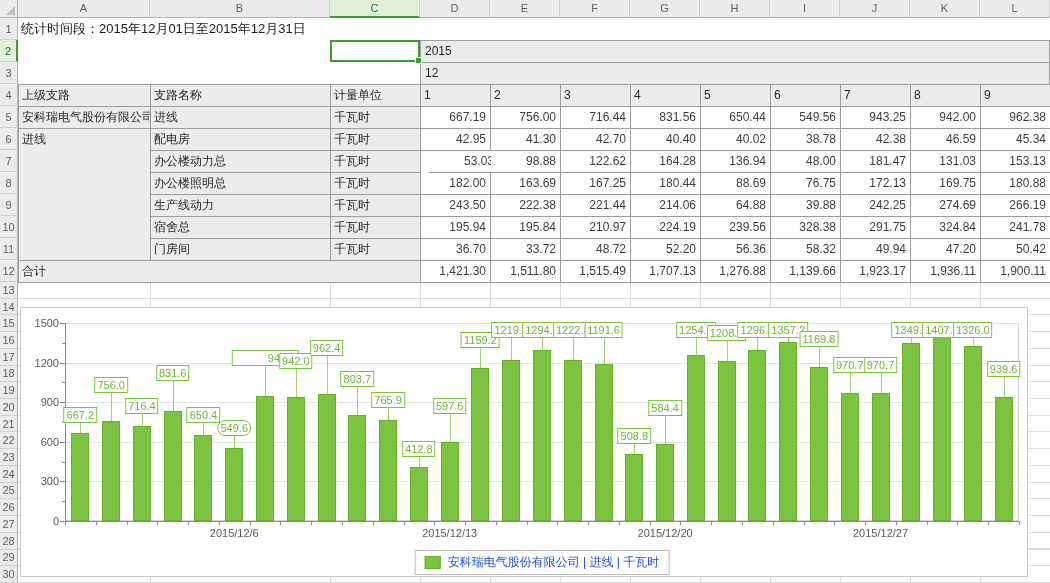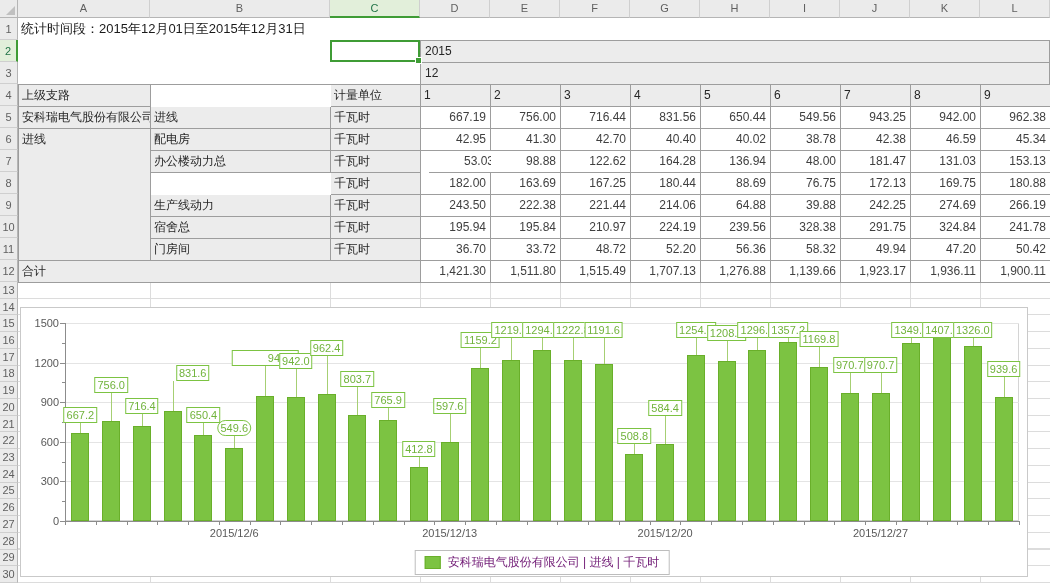--- a/index.html
+++ b/index.html
@@ -50,21 +50,21 @@
   .xtick{position:absolute;width:1px;height:3px;top:214px;background:#8c8c8c;}
   .ylab{position:absolute;width:38px;text-align:right;font-size:11px;color:#595959;line-height:12px;}
   .xlab{position:absolute;top:219px;font-size:11px;color:#595959;transform:translateX(-50%);white-space:nowrap;}
   .bar{position:absolute;box-sizing:border-box;background:#7cc342;border:1px solid #69af2a;}
   .callout{position:absolute;transform:translateX(-50%);background:#fff;border:1px solid #7cc342;
            color:#71b33c;font-size:11px;line-height:14px;padding:0 2px;white-space:nowrap;z-index:3;}
   .leader{position:absolute;width:1px;background:#a6cf73;z-index:2;}
   #legend{position:absolute;top:242px;transform:translateX(-50%);display:flex;align-items:center;gap:7px;
           background:#fff;border:1px solid #bdbdbd;padding:3px 9px;}
   #legend .swatch{width:14px;height:11px;background:#7cc342;border:1px solid #69af2a;}
-  #legend .ltext{font-size:12px;color:#701a75;white-space:nowrap;}
+  #legend .ltext{font-size:12px;color:#1d4ed8;white-space:nowrap;}
 </style>
 </head>
 <body>
 
 <div id="app">
   <div id="corner"></div>
   <div id="col-headers">
       <div class="chcell" style="left: 18px; width: 132px;">A</div>
       <div class="chcell" style="left: 150px; width: 180px;">B</div>
       <div class="chcell sel" style="left: 330px; width: 90px;">C</div>
@@ -128,20 +128,21 @@
 
     <div id="title-cell">统计时间段：2015年12月01日至2015年12月31日</div>
 
     <div id="tableA">
       <div class="trow">2015</div>
       <div class="trow2">12</div>
     </div>
 
     <div id="tableB">
         <div class="cell gray" style="left: 0px; top: 0px; width: 132px; height: 22px;">上级支路</div>
+        <div class="cell gray" style="left: 132px; top: 0px; width: 180px; height: 22px;">支路名称</div>
         <div class="cell gray" style="left: 312px; top: 0px; width: 90px; height: 22px;">计量单位</div>
         <div class="cell gray" style="left: 402px; top: 0px; width: 70px; height: 22px;">1</div>
         <div class="cell gray" style="left: 472px; top: 0px; width: 70px; height: 22px;">2</div>
         <div class="cell gray" style="left: 542px; top: 0px; width: 70px; height: 22px;">3</div>
         <div class="cell gray" style="left: 612px; top: 0px; width: 70px; height: 22px;">4</div>
         <div class="cell gray" style="left: 682px; top: 0px; width: 70px; height: 22px;">5</div>
         <div class="cell gray" style="left: 752px; top: 0px; width: 70px; height: 22px;">6</div>
         <div class="cell gray" style="left: 822px; top: 0px; width: 70px; height: 22px;">7</div>
         <div class="cell gray" style="left: 892px; top: 0px; width: 70px; height: 22px;">8</div>
         <div class="cell gray" style="left: 962px; top: 0px; width: 70px; height: 22px;">9</div>
@@ -173,20 +174,21 @@
         <div class="cell gray" style="left: 312px; top: 66px; width: 90px; height: 22px;">千瓦时</div>
         <div class="cell num" style="left: 402px; top: 66px; width: 70px; height: 22px; margin-left: 8px;">53.03</div>
         <div class="cell num" style="left: 472px; top: 66px; width: 70px; height: 22px;">98.88</div>
         <div class="cell num" style="left: 542px; top: 66px; width: 70px; height: 22px;">122.62</div>
         <div class="cell num" style="left: 612px; top: 66px; width: 70px; height: 22px;">164.28</div>
         <div class="cell num" style="left: 682px; top: 66px; width: 70px; height: 22px;">136.94</div>
         <div class="cell num" style="left: 752px; top: 66px; width: 70px; height: 22px;">48.00</div>
         <div class="cell num" style="left: 822px; top: 66px; width: 70px; height: 22px;">181.47</div>
         <div class="cell num" style="left: 892px; top: 66px; width: 70px; height: 22px;">131.03</div>
         <div class="cell num" style="left: 962px; top: 66px; width: 70px; height: 22px;">153.13</div>
+        <div class="cell gray" style="left: 132px; top: 88px; width: 180px; height: 22px;">办公楼照明总</div>
         <div class="cell gray" style="left: 312px; top: 88px; width: 90px; height: 22px;">千瓦时</div>
         <div class="cell num" style="left: 402px; top: 88px; width: 70px; height: 22px;">182.00</div>
         <div class="cell num" style="left: 472px; top: 88px; width: 70px; height: 22px;">163.69</div>
         <div class="cell num" style="left: 542px; top: 88px; width: 70px; height: 22px;">167.25</div>
         <div class="cell num" style="left: 612px; top: 88px; width: 70px; height: 22px;">180.44</div>
         <div class="cell num" style="left: 682px; top: 88px; width: 70px; height: 22px;">88.69</div>
         <div class="cell num" style="left: 752px; top: 88px; width: 70px; height: 22px;">76.75</div>
         <div class="cell num" style="left: 822px; top: 88px; width: 70px; height: 22px;">172.13</div>
         <div class="cell num" style="left: 892px; top: 88px; width: 70px; height: 22px;">169.75</div>
         <div class="cell num" style="left: 962px; top: 88px; width: 70px; height: 22px;">180.88</div>
@@ -304,21 +306,21 @@
         <div class="bar" style="left: 50.3871px; top: 124.93px; width: 18px; height: 88.0704px;"></div>
         <div class="callout" style="left: 59.3871px; top: 98.9296px;">667.2</div>
         <div class="leader" style="left: 59.3871px; top: 114.93px; height: 10px;"></div>
         <div class="bar" style="left: 81.1613px; top: 113.208px; width: 18px; height: 99.792px;"></div>
         <div class="callout" style="left: 90.1613px; top: 69.208px;">756.0</div>
         <div class="leader" style="left: 90.1613px; top: 85.208px; height: 28px;"></div>
         <div class="bar" style="left: 111.935px; top: 118.435px; width: 18px; height: 94.5648px;"></div>
         <div class="callout" style="left: 120.935px; top: 90.4352px;">716.4</div>
         <div class="leader" style="left: 120.935px; top: 106.435px; height: 12px;"></div>
         <div class="bar" style="left: 142.71px; top: 103.229px; width: 18px; height: 109.771px;"></div>
-        <div class="callout" style="left: 151.71px; top: 57.2288px; margin-left: 20px;">831.6</div>
+        <div class="callout" style="left: 151.71px; top: 57.2288px;">831.6</div>
         <div class="leader" style="left: 151.71px; top: 73.2288px; height: 30px;"></div>
         <div class="bar" style="left: 173.484px; top: 127.147px; width: 18px; height: 85.8528px;"></div>
         <div class="callout" style="left: 182.484px; top: 99.1472px;">650.4</div>
         <div class="leader" style="left: 182.484px; top: 115.147px; height: 12px;"></div>
         <div class="bar" style="left: 204.258px; top: 140.453px; width: 18px; height: 72.5472px;"></div>
         <div class="callout" style="left: 213.258px; top: 112.453px; border-radius: 8px;">549.6</div>
         <div class="leader" style="left: 213.258px; top: 128.453px; height: 12px;"></div>
         <div class="bar" style="left: 235.032px; top: 88.4844px; width: 18px; height: 124.516px;"></div>
         <div class="callout" style="left: 244.032px; top: 42.4844px; padding-left: 35px;">943.3</div>
         <div class="leader" style="left: 244.032px; top: 58.4844px; height: 30px;"></div>

